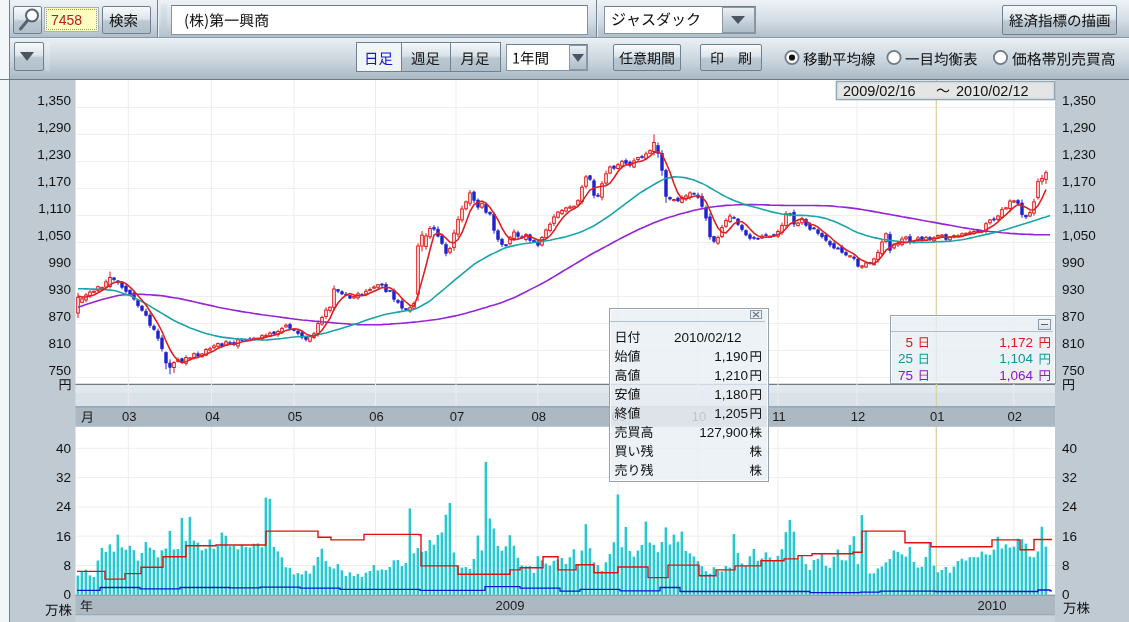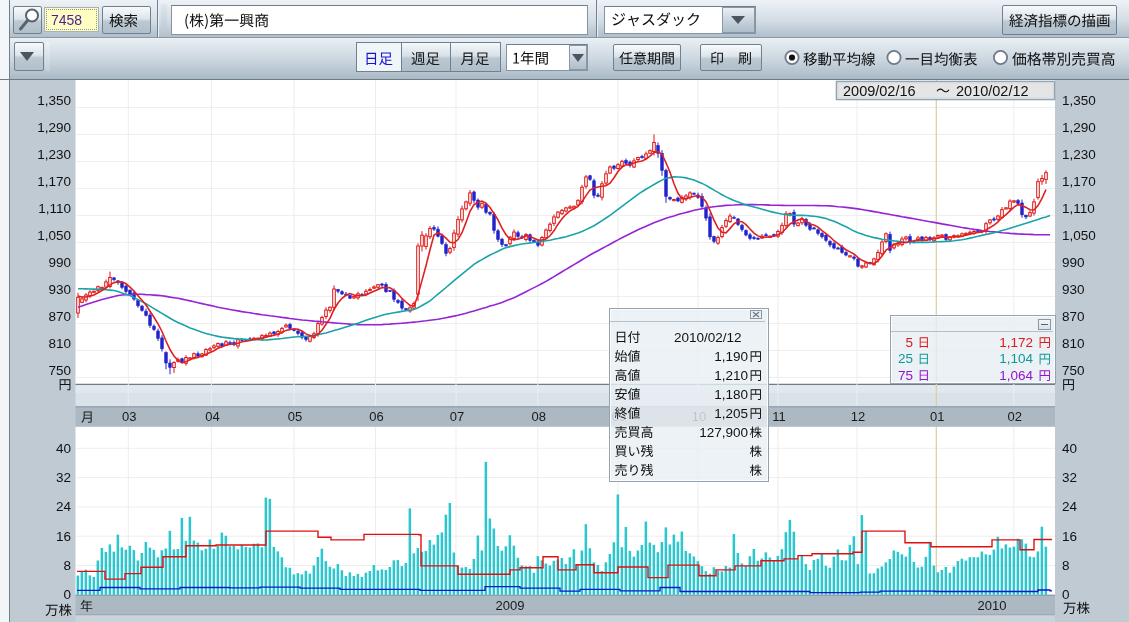--- a/index.html
+++ b/index.html
@@ -9,21 +9,21 @@
 <div style="position:absolute;left:0;top:37px;width:1129px;height:1px;background:#8C98A4"></div>
 <div style="position:absolute;left:0;top:79px;width:1129px;height:1px;background:#6F7B85"></div>
 <div style="position:absolute;left:0;top:0;width:9px;height:79px;background:#F3F7FA;border-right:1px solid #73808C"></div>
 <div style="background:linear-gradient(#F7FAFB,#DCE5EB 45%,#BCC9D3 55%,#B0BFCA);border:1px solid #71808E;border-radius:2px;position:absolute;box-sizing:border-box;left:13px;top:6px;width:29px;height:28px"></div>
 <svg width="30" height="30" style="position:absolute;left:13px;top:5px">
     <circle cx="19" cy="10.5" r="6" fill="#FFFFFF" stroke="#57636F" stroke-width="2"></circle>
     <line x1="14.5" y1="15.5" x2="7.5" y2="24" stroke="#57636F" stroke-width="3" stroke-linecap="round"></line>
   </svg>
 <div style="position:absolute;left:44px;top:7px;width:55px;height:25px;box-sizing:border-box;background:#FFFEC2;border:1px solid #A8B0B8"></div>
 <div style="position:absolute;left:46px;top:9px;width:51px;height:21px;box-sizing:border-box;border:1px dotted #8A9298"></div>
-<div style="position:absolute;left:51px;top:12px;font-family:'Liberation Sans',sans-serif;font-size:14px;color:#4c1d95;opacity:0.999">7458</div>
+<div style="position:absolute;left:51px;top:12px;font-family:'Liberation Sans',sans-serif;font-size:14px;color:#b91c1c;opacity:0.999">7458</div>
 <div style="background:linear-gradient(#F7FAFB,#DCE5EB 45%,#BCC9D3 55%,#B0BFCA);border:1px solid #71808E;border-radius:2px;position:absolute;box-sizing:border-box;left:102px;top:6px;width:49px;height:28px"></div>
 <svg width="40" height="20" style="position:absolute;left:107px;top:11px">
     <g transform="translate(2.00 15.00) scale(0.014500 -0.014500)" fill="#111111">
       <path transform="translate(0.00 0)" d="M405 447V189H607C582 106 512 28 336 -28C350 -40 371 -69 378 -85C550 -28 630 55 665 145C725 20 810 -39 928 -85C936 -62 955 -37 973 -21C856 18 775 68 717 189H916V447H691V540H852V590C881 571 910 553 939 538C949 558 964 585 979 603C874 648 761 739 690 838H621C571 753 475 663 372 609V626H263V840H193V626H52V555H187C156 418 93 260 30 175C43 158 60 129 69 110C115 174 159 278 193 387V-79H263V393C293 343 328 281 343 248L385 307C368 333 290 446 263 479V555H372V562L386 535C415 550 443 568 470 587V540H622V447ZM659 772C701 714 765 654 833 604H494C562 655 621 716 659 772ZM472 387H622V302C622 285 621 267 620 250H472ZM691 387H847V250H689C690 267 691 283 691 300Z"></path>
       <path transform="translate(1000.00 0)" d="M631 98C719 52 828 -18 879 -67L941 -22C884 28 775 95 689 137ZM290 138C230 79 134 20 44 -17C62 -29 91 -55 104 -69C190 -27 293 42 361 111ZM74 590V401H145V524H408C372 486 321 441 277 406L225 433L175 390C239 357 315 310 365 271L296 228L66 227L70 157L461 166V-82H535V168L821 177C844 158 865 140 881 124L933 170C878 223 767 300 679 351L629 312C666 290 707 262 745 234L411 230C512 293 621 371 708 441L639 478C584 427 506 367 426 312C400 332 367 354 332 375C384 412 444 462 493 509L462 524H857V401H930V590H535V686H922V752H535V841H460V752H76V686H460V590Z"></path>
     </g>
   </svg>
 <div style="position:absolute;left:157px;top:0;width:1px;height:37px;background:#73808C"></div>
 <div style="position:absolute;left:158px;top:0;width:1px;height:37px;background:#E9F0F5"></div>
 <div style="position:absolute;left:161px;top:4px;width:6px;height:31px;border-radius:2px;background:linear-gradient(#DEE7ED,#B8C6D0)"></div>

